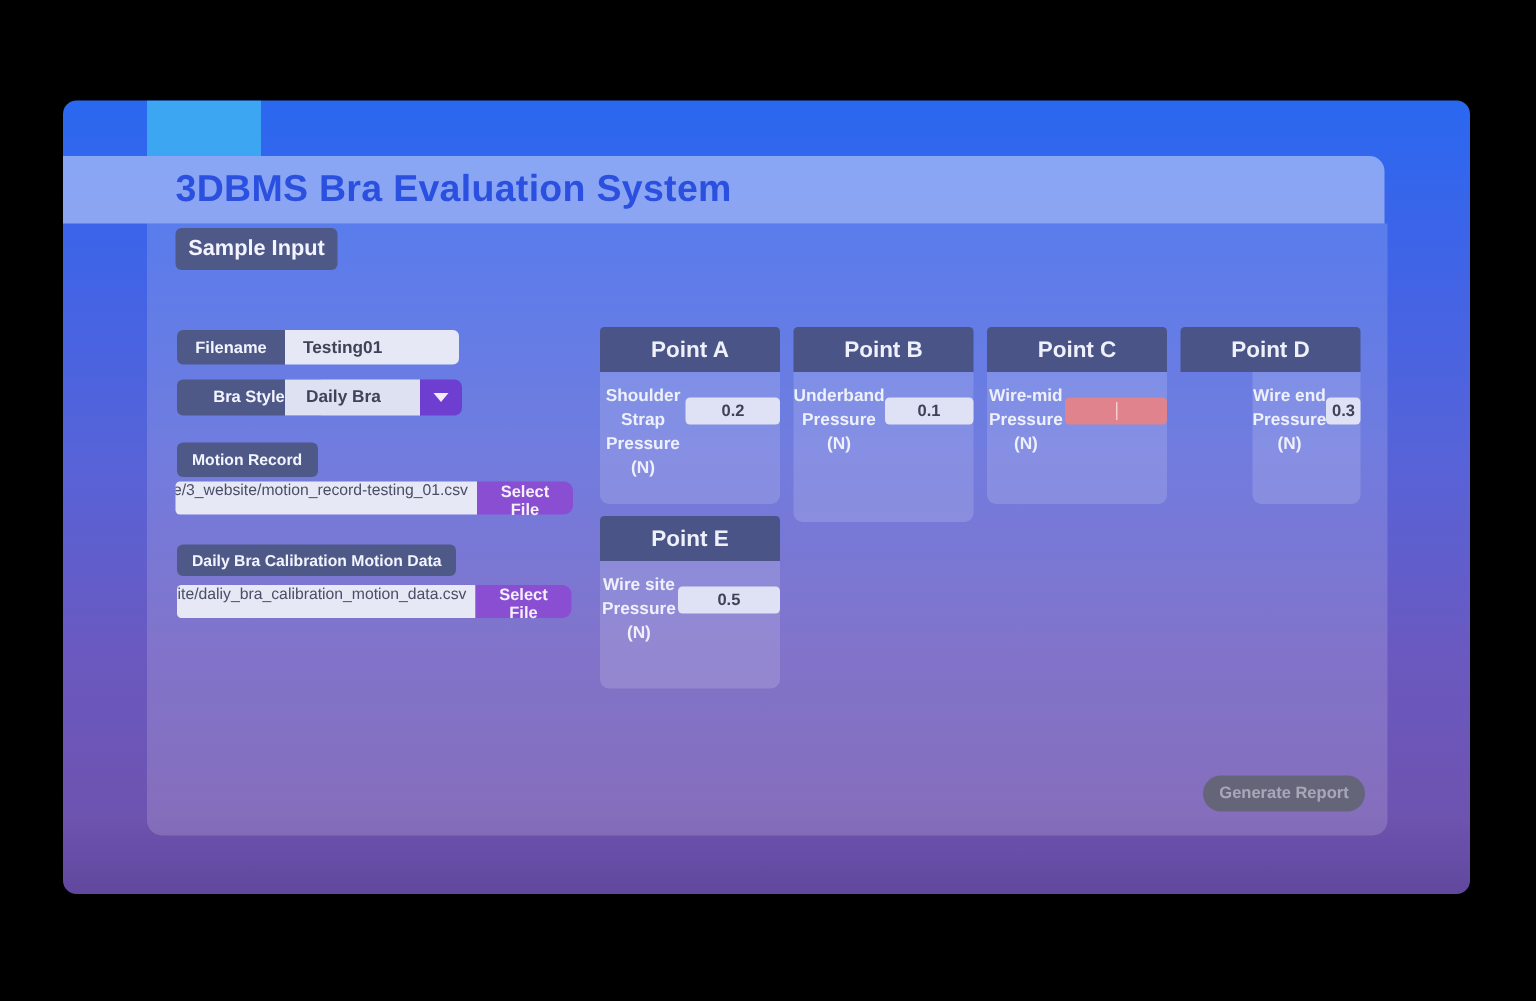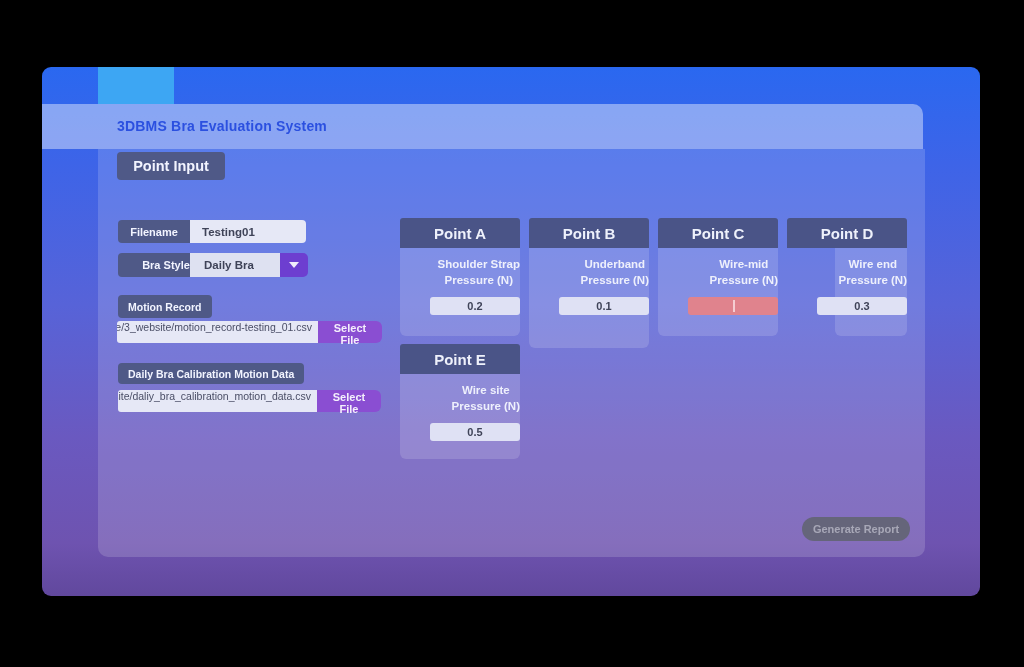--- a/index.html
+++ b/index.html
@@ -12,21 +12,21 @@
     box-shadow:0 14px 38px rgba(0,0,0,.85);
   }
   .topstrip{position:absolute;left:0;top:0;width:100%;height:37px;}
   .cyan-tab{position:absolute;left:56px;top:0;width:76px;height:37px;background:#3da6f3;}
   .header-band{
     position:absolute;left:0;top:37px;width:881px;height:45px;
     background:rgba(255,255,255,.42);border-top-right-radius:10px;
   }
   .page-title{
     position:absolute;left:75px;top:0;height:28px;line-height:45px;margin:0;
-    font-size:14px;font-weight:700;color:#2b50e0;letter-spacing:.2px;
+    font-size:25px;font-weight:700;color:#2b50e0;letter-spacing:.2px;
   }
   .panel{
     position:absolute;left:56px;top:82px;width:827px;height:408px;
     background:rgba(255,255,255,.16);
     border-radius:0 0 10px 10px;
   }
   .section-btn{
     position:absolute;left:19px;top:3px;width:108px;height:28px;
     background:#4f5987;border:none;border-radius:4px;
     color:#f2f4ff;font-size:14.5px;font-weight:700;cursor:pointer;
@@ -65,21 +65,21 @@
   }
   
   .card{position:absolute;width:120px;}
   .card-header{
     height:30px;background:#4a5487;border-radius:3px 3px 0 0;
     display:flex;align-items:center;justify-content:center;
     color:#eef1fb;font-size:15px;font-weight:700;
   }
   .card-body{
     background:rgba(255,255,255,.15);border-radius:0 0 6px 6px;
-    display:flex;flex-direction:column;align-items:flex-end;padding-top:8px;
+    display:flex;flex-direction:row;align-items:flex-start;padding-top:8px;
   }
   .card-label{color:#eef0fc;font-size:11.5px;font-weight:600;line-height:16px;text-align:center;}
   .value-box{
     width:90px;height:18px;margin-top:9px;background:#dfe1f4;border-radius:3px;
     display:flex;align-items:center;justify-content:center;
     font-size:11px;font-weight:700;color:#3f4358;position:relative;
   }
   .value-box.error{background:#e0838d;}
   .caret-line{position:absolute;left:50%;top:3px;width:1.5px;height:12px;background:#f5cdd2;}
   .generate-btn{
@@ -97,21 +97,21 @@
     <div class="topstrip">
       <div class="cyan-tab"></div>
     </div>
 
     <div class="header-band">
       <h1 class="page-title">3DBMS Bra Evaluation System</h1>
     </div>
 
     <div class="panel">
 
-      <button class="section-btn">Point Input</button>
+      <button class="section-btn">Sample Input</button>
 
       <div class="fld-label" style="left:20px;top:71px;width:72px;">Filename</div>
       <input class="fld-input" style="left: 92px; top: 71px; width: 116px;" value="Testing01">
 
       <div class="fld-label" style="left:20px;top:104px;width:96px;height:24px;">Bra Style</div>
       <div class="select-box" style="left:92px;top:104px;width:90px;">Daily Bra</div>
       <button class="caret-btn" style="left:182px;top:104px;">
         <span class="tri"></span>
       </button>
 

